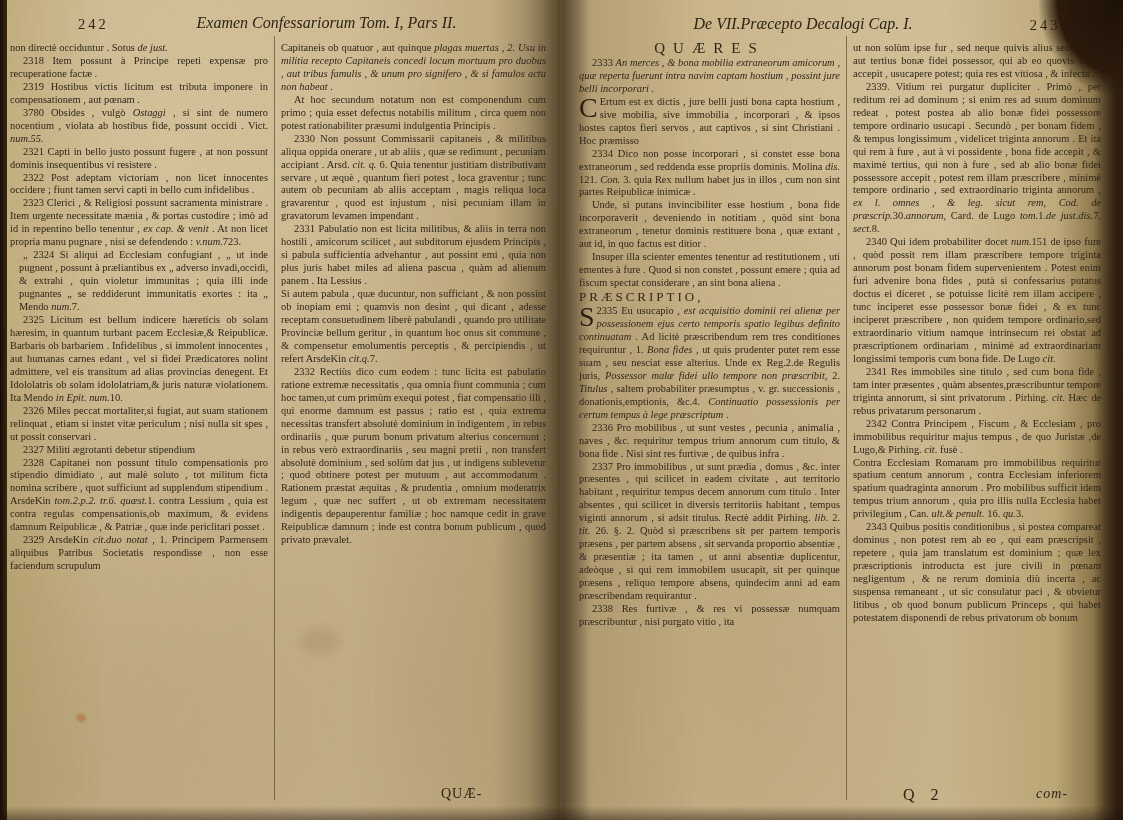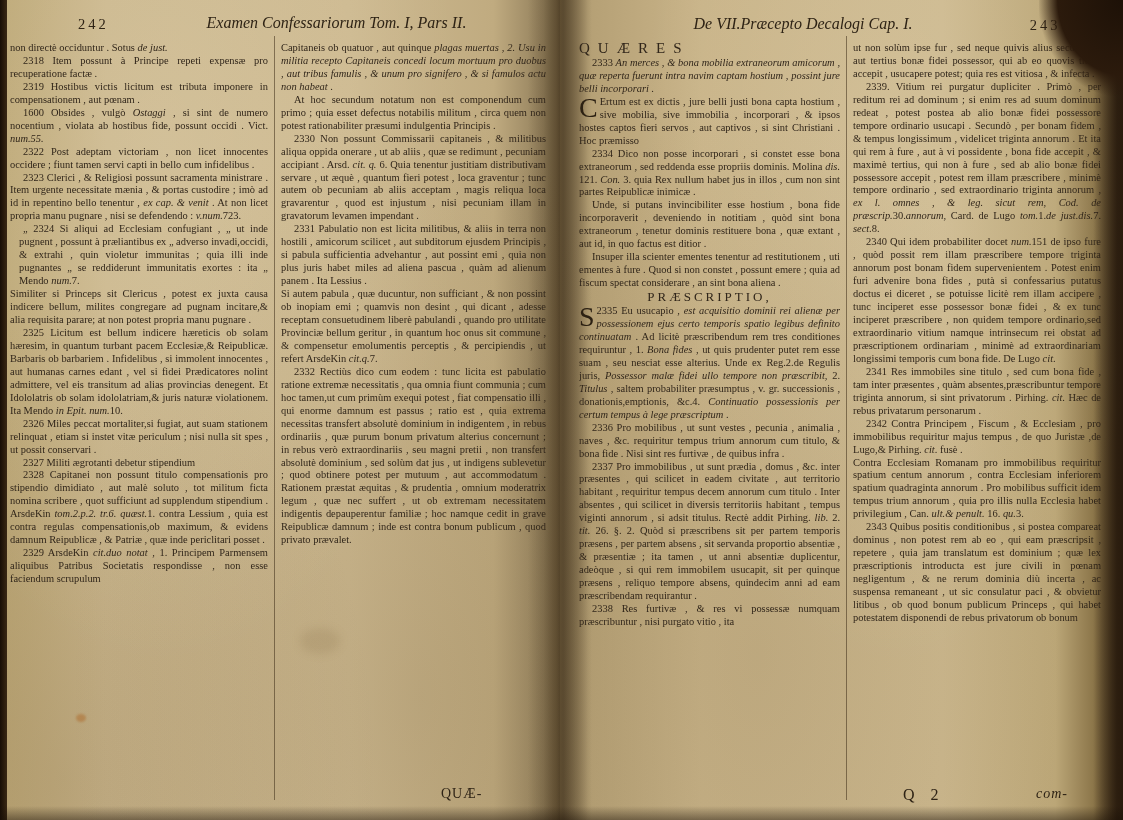--- a/index.html
+++ b/index.html
@@ -44,43 +44,43 @@
     background:linear-gradient(to right,#170d05,#3a2814);
   }
   .edge-bottom{
     position:absolute;left:0;bottom:0;width:1123px;height:14px;
     background:linear-gradient(to top, rgba(25,15,6,.45), transparent);
   }
 
   .folio{position:absolute;font-size:14.5px;letter-spacing:3px;color:#2e2315;}
   .runtitle{position:absolute;font-style:italic;font-size:16px;color:#2e2315;text-align:center;white-space:nowrap;}
   .folio-l{left:78px;top:16px;}
-  .title-l{left:134px;top:14px;width:405px;}
+  .title-l{left:124px;top:14px;width:405px;}
   .title-r{left:608px;top:15px;width:390px;}
   .folio-r{left:1005px;top:17px;width:80px;text-align:center;}
 
   .col{
     position:absolute;overflow:hidden;
     font-size:10.45px;line-height:12.95px;color:#31261a;
     text-align:justify;
   }
   .lcol1{left:10px;  top:42px;width:258px;height:750px;}
   .lcol2{left:281px; top:42px;width:265px;height:750px;}
   .rcol1{left:579px; top:42px;width:261px;height:750px;}
   .rcol2{left:853px; top:42px;width:248px;height:750px;}
 
   .colrule{position:absolute;top:36px;width:1px;height:764px;background:rgba(62,46,24,.55);}
   .lrule{left:274px;}
   .rrule{left:846px;}
 
   .col p{margin:0;text-indent:13px;}
   .col p.noindent{text-indent:0;}
   .col p.italpara i, .col i{font-style:italic;}
-  .col p.heading{text-align:left;text-indent:0;letter-spacing:8px;font-size:15px;margin:0 0 2px 0;}
-  .col p.heading2{text-align:center;text-indent:0;letter-spacing:3px;font-size:13px;margin:1px 0;}
+  .col p.heading{text-align:center;text-indent:0;letter-spacing:8px;font-size:15px;margin:0 0 2px 0;}
+  .col p.heading2{text-align:left;text-indent:0;letter-spacing:3px;font-size:13px;margin:1px 0;}
   .col p.quoted{padding-left:9px;text-indent:4px;}
   .dropcap{float:left;font-size:28px;line-height:23px;padding-right:2px;color:#2c2113;}
 
   .catchword{position:absolute;font-size:14px;color:#2e2315;letter-spacing:1px;}
   .cw-left{left:441px;top:786px;}
   .signature{position:absolute;left:903px;top:786px;font-size:16px;color:#2e2315;letter-spacing:6px;}
   .cw-right{left:1036px;top:786px;font-style:italic;}
 
   .stain{position:absolute;border-radius:50%;pointer-events:none;}
   .stain1{left:76px;top:714px;width:10px;height:8px;background:rgba(170,90,20,.4);filter:blur(1px);}
@@ -99,25 +99,25 @@
   <span class="folio folio-l">242</span>
   <span class="runtitle title-l">Examen Confessariorum Tom. I, Pars II.</span>
   <span class="runtitle title-r">De VII.Præcepto Decalogi Cap. I.</span>
   <span class="folio folio-r">243</span>
 
   <div class="col lcol1">
 
   <p class="noindent"><span>non directè occiduntur . Sotus </span><i>de just.</i></p>
       <p><span>2318 Item possunt à Principe repeti expensæ pro recuperatione factæ .</span></p>
       <p><span>2319 Hostibus victis licitum est tributa imponere in compensationem , aut pœnam .</span></p>
-      <p><span>1600 Obsides , vulgò </span><i>Ostaggi</i><span> , si sint de numero nocentium , violata ab hostibus fide, possunt occidi . Vict. </span><i>num.55.</i></p>
+      <p><span>3780 Obsides , vulgò </span><i>Ostaggi</i><span> , si sint de numero nocentium , violata ab hostibus fide, possunt occidi . Vict. </span><i>num.55.</i></p>
+      <p><span>2321 Capti in bello justo possunt fugere , at non possunt dominis insequentibus vi resistere .</span></p>
       <p><span>2322 Post adeptam victoriam , non licet innocentes occidere ; fiunt tamen servi capti in bello cum infidelibus .</span></p>
       <p><span>2323 Clerici , &amp; Religiosi possunt sacramenta ministrare . Item urgente necessitate mænia , &amp; portas custodire ; imò ad id in repentino bello tenentur , </span><i>ex cap. &amp; venit</i><span> . At non licet propria manu pugnare , nisi se defendendo : </span><i>v.num.</i><span>723.</span></p>
       <p class="quoted"><span>„ 2324 Si aliqui ad Ecclesiam confugiant , „ ut inde pugnent , possunt à præliantibus ex „ adverso invadi,occidi, &amp; extrahi , quin violetur immunitas ; quia illi inde pugnantes „ se reddiderunt immunitatis exortes : ita „ Mendo </span><i>num.</i><span>7.</span></p>
-      <p class="noindent"><span>Similiter si Princeps sit Clericus , potest ex juxta causa indicere bellum, milites congregare ad pugnam incitare,&amp; alia requisita parare; at non potest propria manu pugnare .</span></p>
       <p><span>2325 Licitum est bellum indicere hæreticis ob solam hæresim, in quantum turbant pacem Ecclesiæ,&amp; Reipublicæ. Barbaris ob barbariem . Infidelibus , si immolent innocentes , aut humanas carnes edant , vel si fidei Prædicatores nolint admittere, vel eis transitum ad alias provincias denegent. Et Idololatris ob solam idololatriam,&amp; juris naturæ violationem. Ita Mendo </span><i>in Epit. num.</i><span>10.</span></p>
       <p><span>2326 Miles peccat mortaliter,si fugiat, aut suam stationem relinquat , etiam si instet vitæ periculum ; nisi nulla sit spes , ut possit conservari .</span></p>
       <p><span>2327 Militi ægrotanti debetur stipendium</span></p>
       <p><span>2328 Capitanei non possunt titulo compensationis pro stipendio dimidiato , aut malè soluto , tot militum ficta nomina scribere , quot sufficiunt ad supplendum stipendium . ArsdeKin </span><i>tom.2.p.2. tr.6. quæst.</i><span>1. contra Lessium , quia est contra regulas compensationis,ob maximum, &amp; evidens damnum Reipublicæ , &amp; Patriæ , quæ inde periclitari posset .</span></p>
       <p><span>2329 ArsdeKin </span><i>cit.duo notat</i><span> , 1. Principem Parmensem aliquibus Patribus Societatis respondisse , non esse faciendum scrupulum</span></p>
     </div>
   <div class="colrule lrule"></div>
   <div class="col lcol2">
 
   <p class="noindent"><span>Capitaneis ob quatuor , aut quinque </span><i>plagas muertas , 2. Usu in militia recepto Capitaneis concedi locum mortuum pro duobus , aut tribus famulis , &amp; unum pro signifero , &amp; si famulos actu non habeat</i><span> .</span></p>

